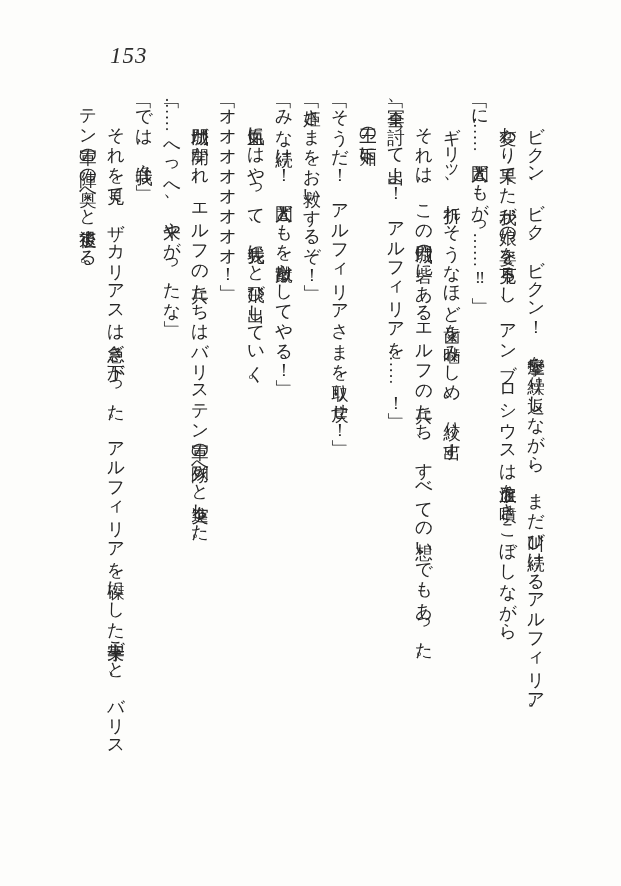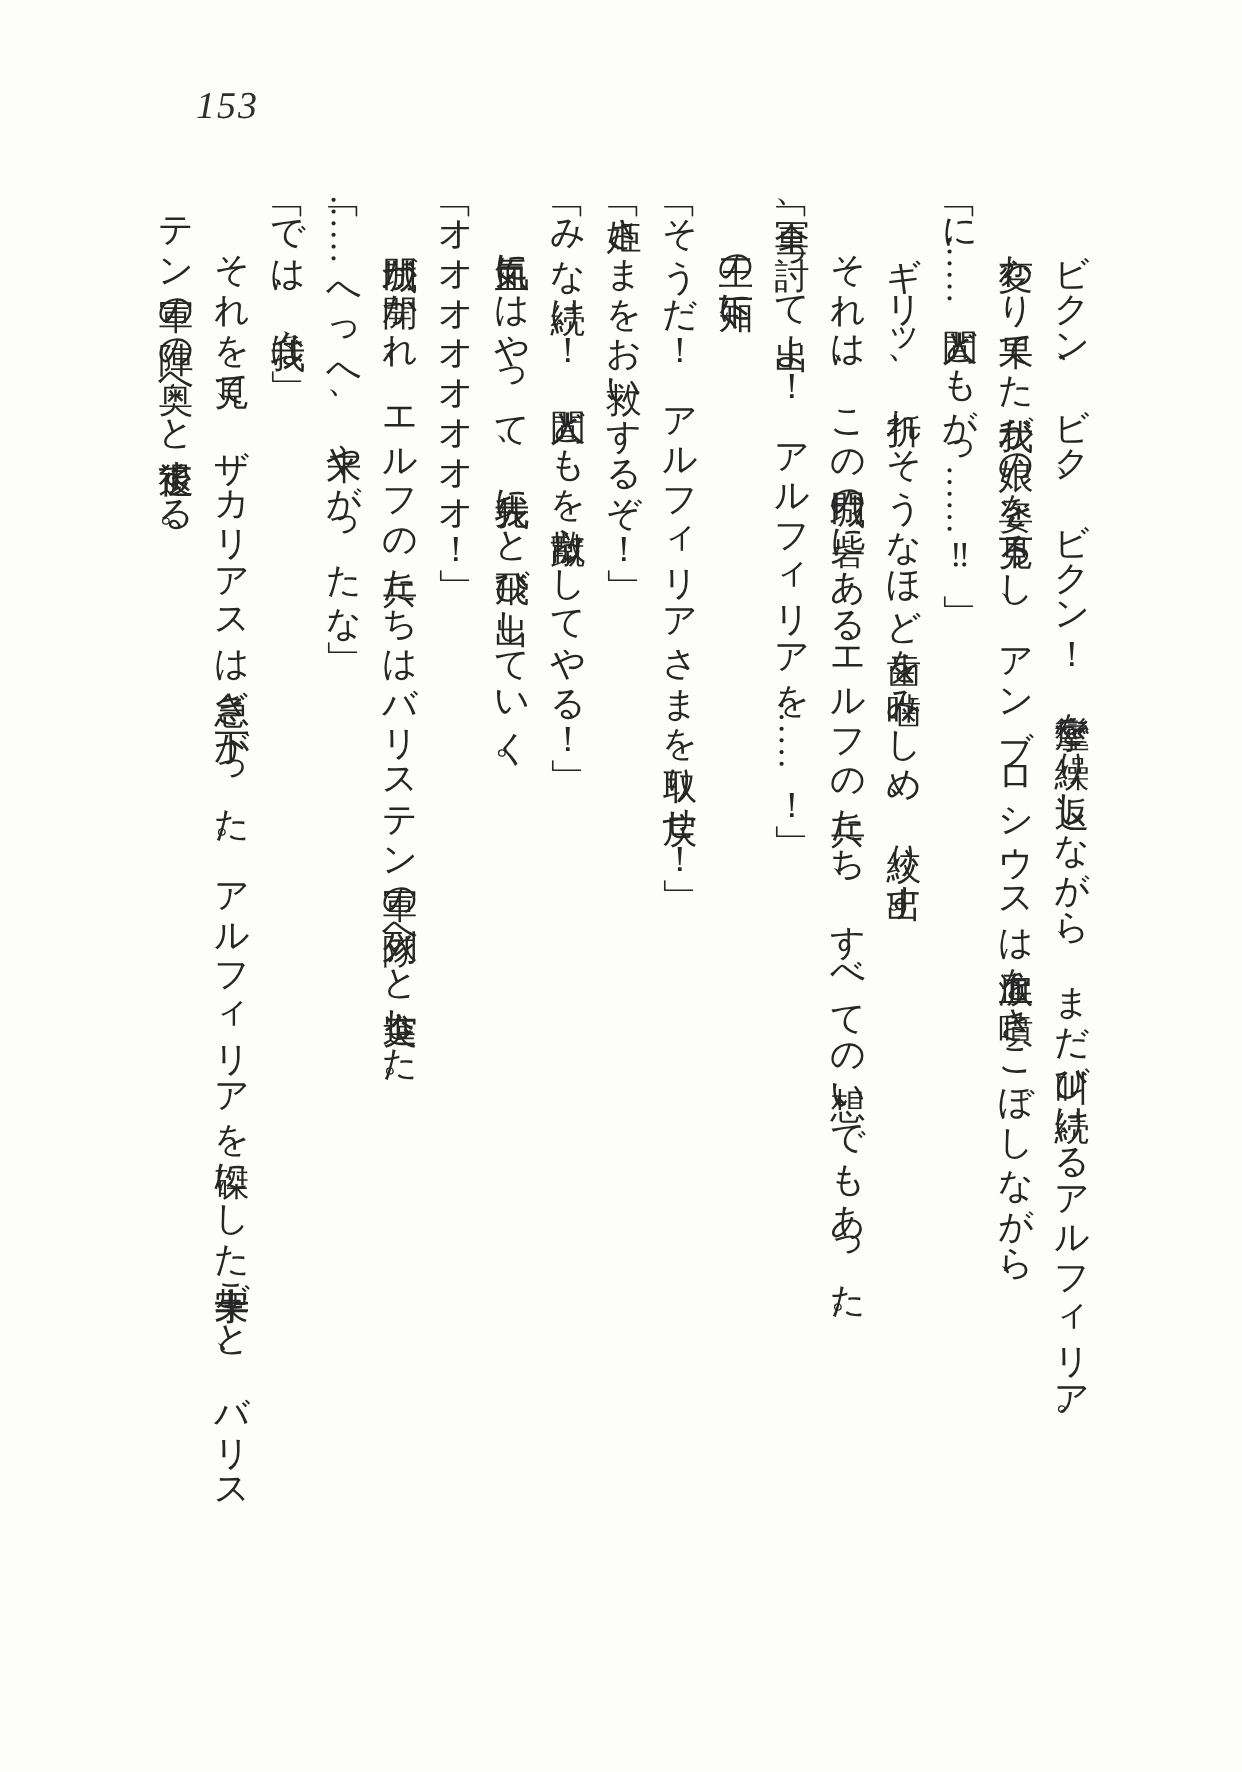--- a/index.html
+++ b/index.html
@@ -11,23 +11,23 @@
     position: relative;
     width: 621px;
     height: 886px;
     margin: 0 auto;
     background: #fdfdfb;
     overflow: hidden;
     font-family: "Liberation Serif", "DejaVu Serif", serif;
   }
   .page-number {
     position: absolute;
-    left: 98px;
+    left: 110px;
     top: 43px;
-    font-size: 19px;
+    font-size: 23px;
     font-style: italic;
     letter-spacing: 1px;
     color: #2e2e2e;
     font-family: "Liberation Serif", "DejaVu Serif", serif;
   }
   .text-block {
     position: absolute;
     top: 97px;
     right: 71px;
     height: 668px;

